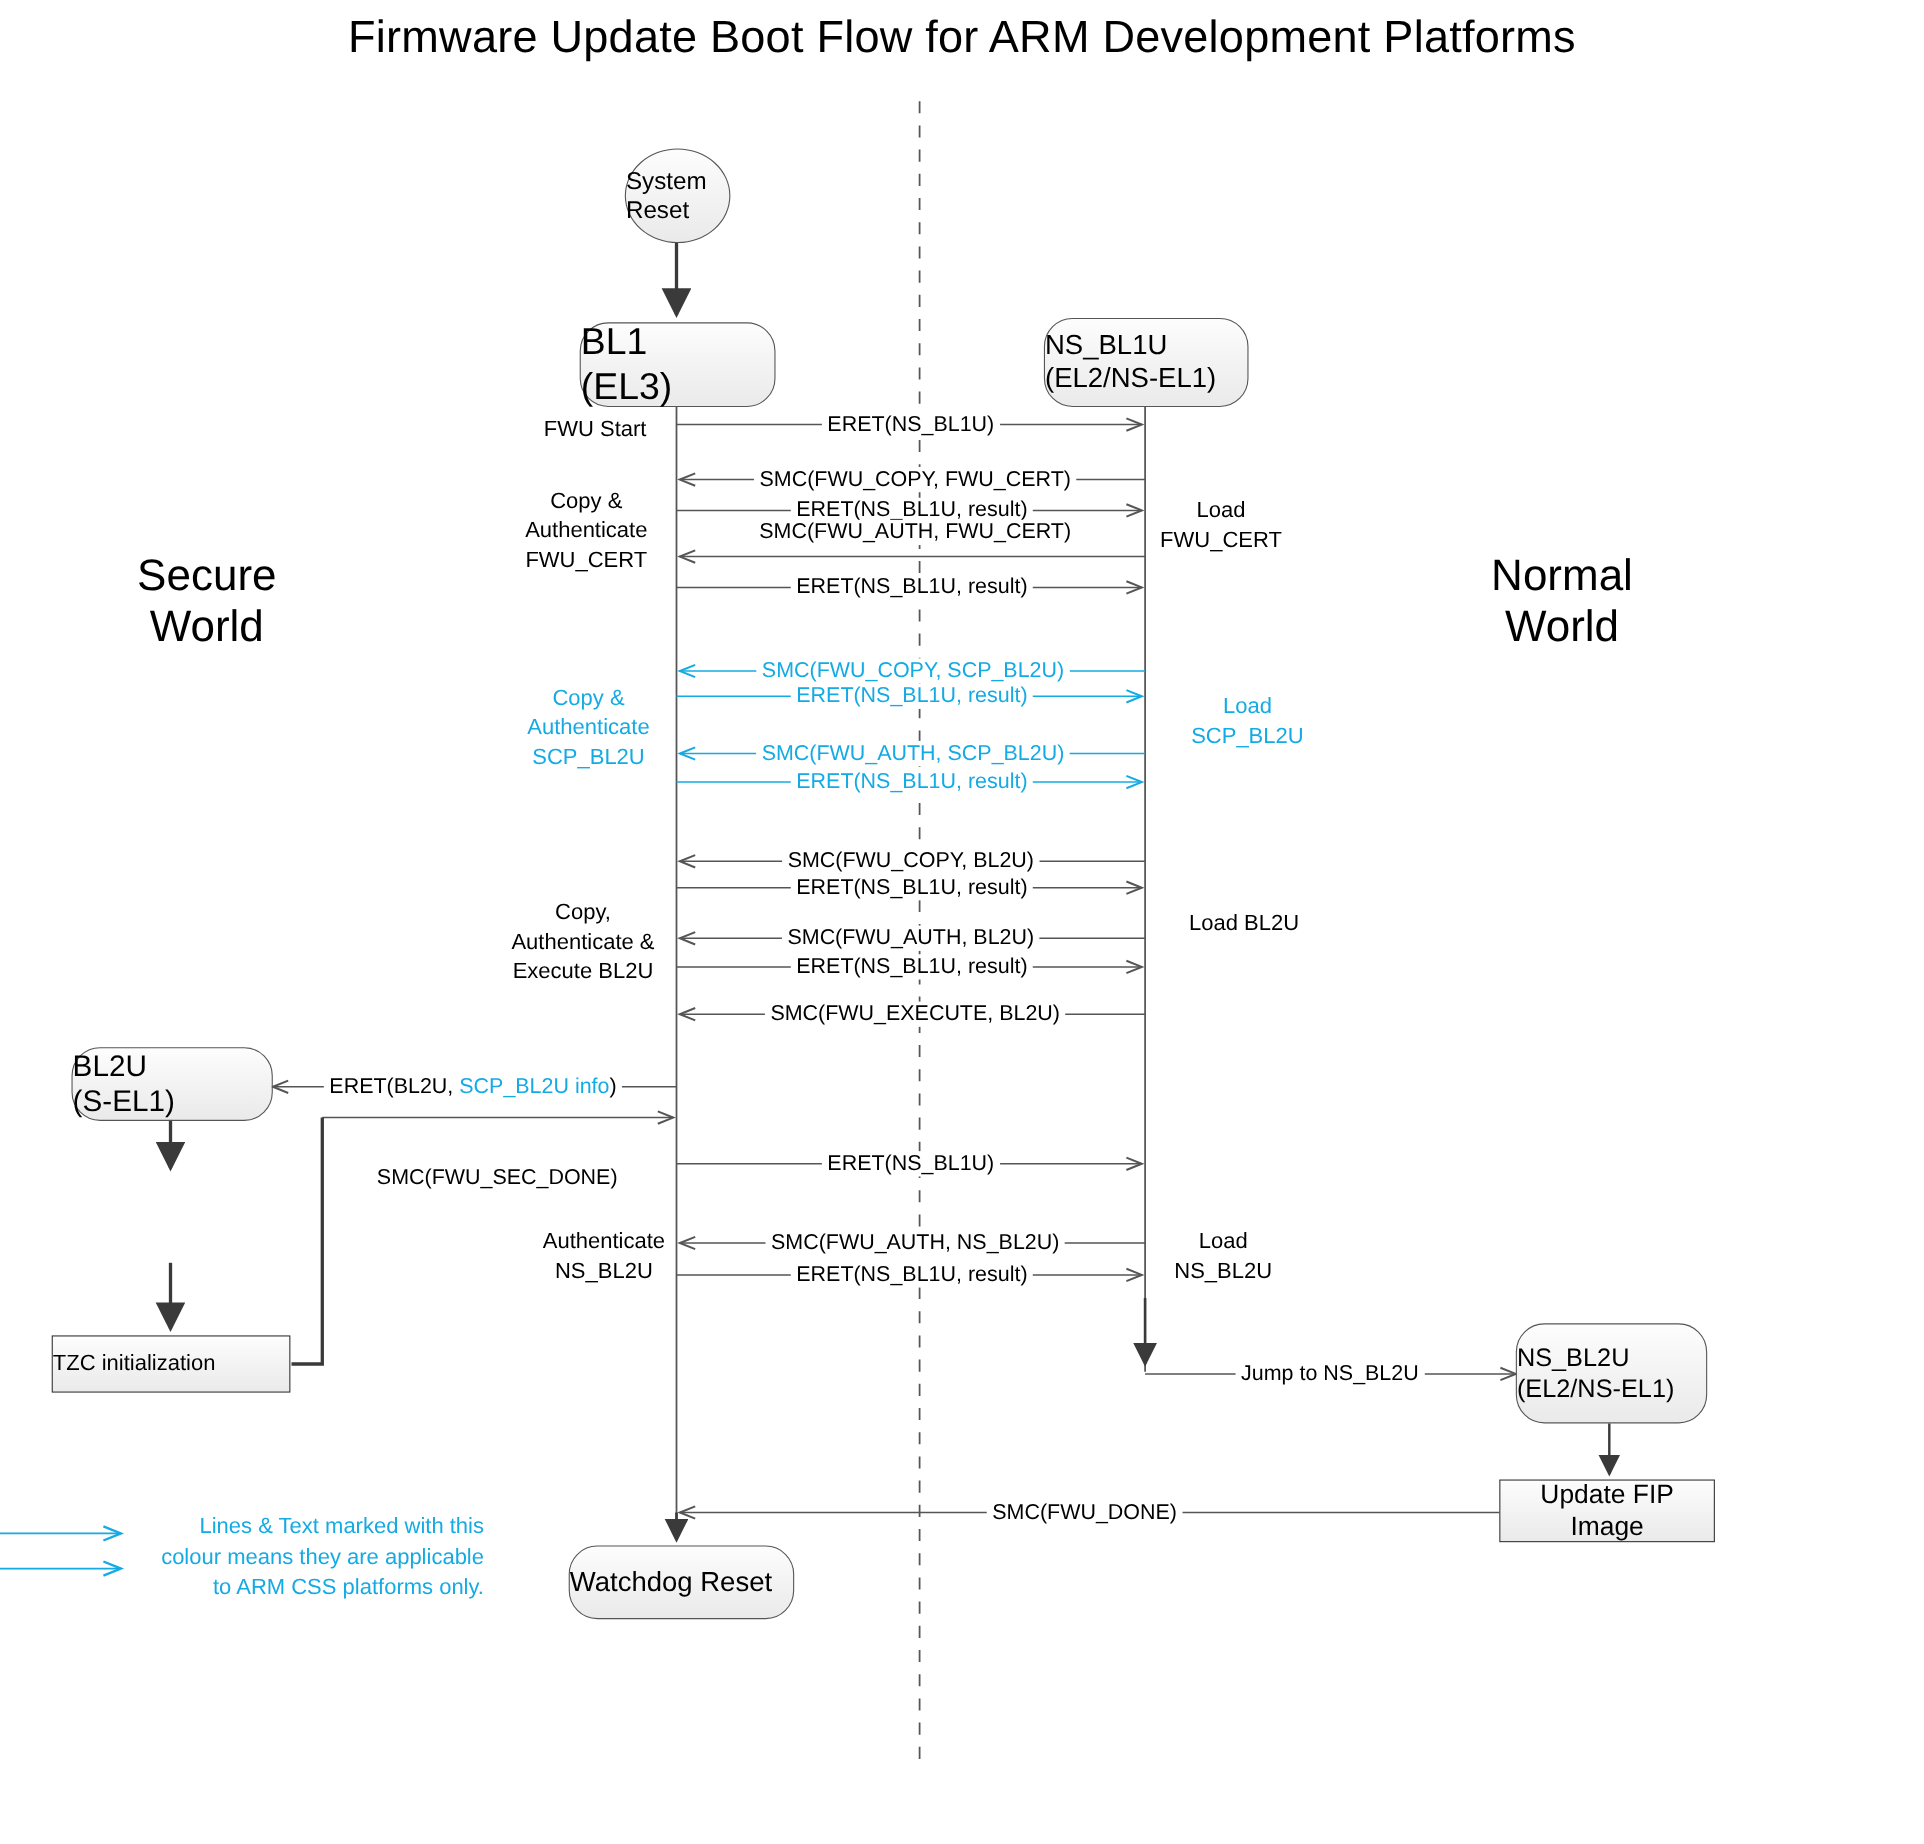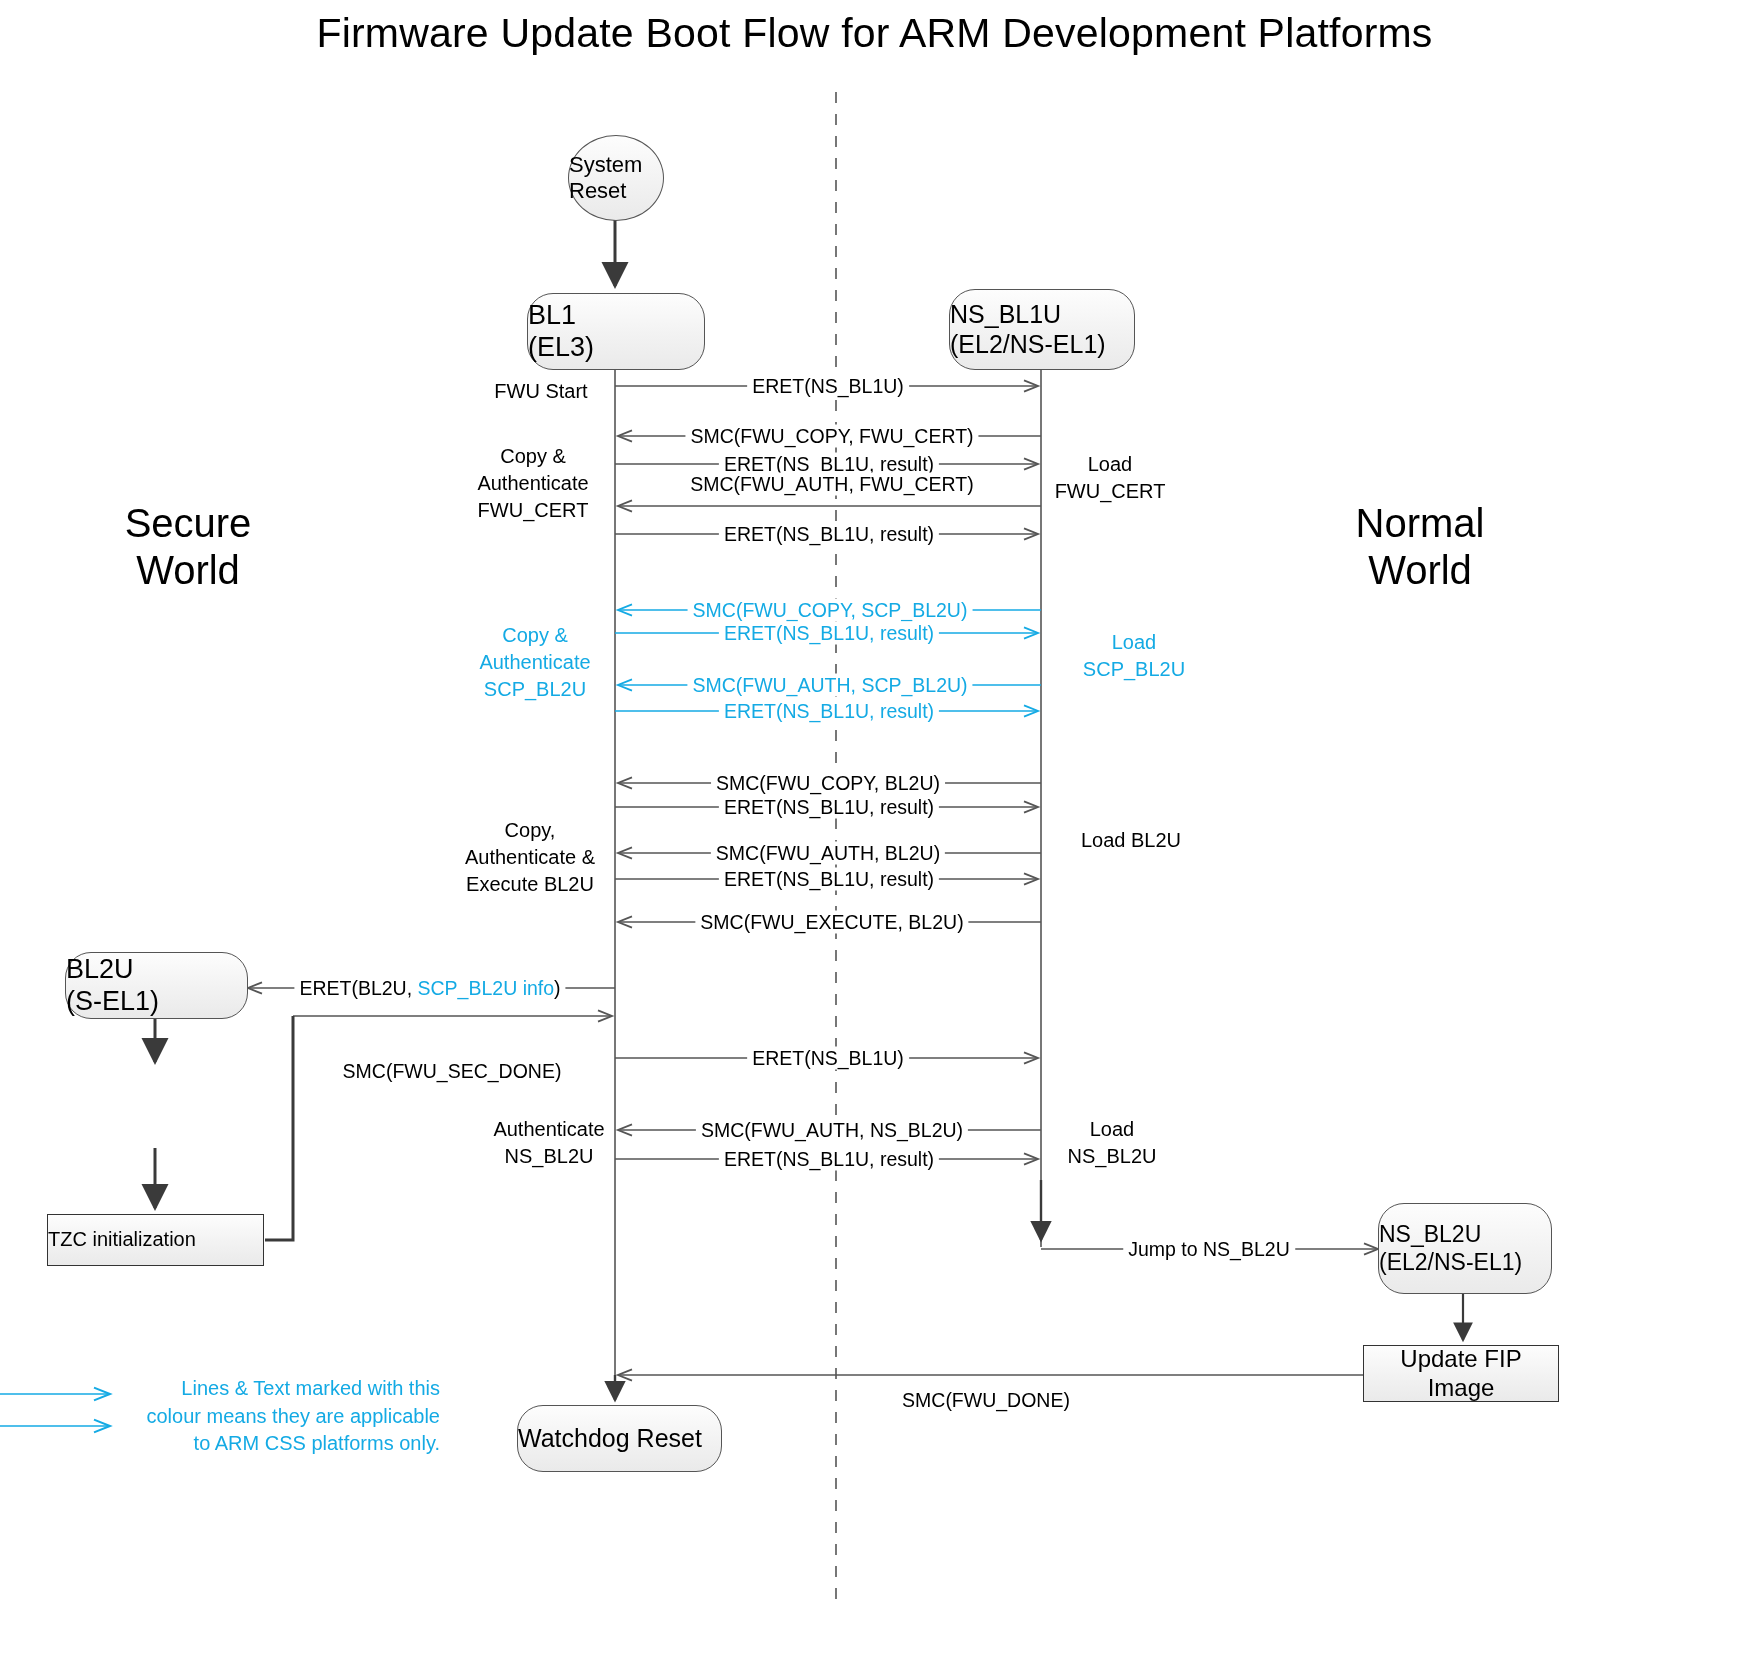--- a/index.html
+++ b/index.html
@@ -163,21 +163,21 @@
 
     <line x1="0" y1="1394" x2="110" y2="1394" stroke="#14AAE4" stroke-width="1.6" marker-end="url(#oheadc)"></line>
     <line x1="0" y1="1426" x2="110" y2="1426" stroke="#14AAE4" stroke-width="1.6" marker-end="url(#oheadc)"></line>
   </svg>
 
   <div class="node ellipse" style="left:568px; top:135px; width:96px; height:86px; font-size:22px;">
     <span class="l1">System</span>
     <span class="l2">Reset</span>
   </div>
 
-  <div class="node stadium" style="left:527px; top:293px; width:178px; height:77px; font-size:27px;">
+  <div class="node stadium" style="left:527px; top:293px; width:178px; height:77px; font-size:34px;">
     <span class="l1">BL1</span>
     <span class="l2">(EL3)</span>
   </div>
 
   <div class="node stadium" style="left:949px; top:289px; width:186px; height:81px; font-size:25px;">
     <span class="l1">NS_BL1U</span>
     <span class="l2">(EL2/NS-EL1)</span>
   </div>
 
   <div class="node stadium" style="left:65px; top:952px; width:183px; height:67px; font-size:27px;">
@@ -229,21 +229,21 @@
   <div class="msg" style="left:829px; top:879px;">ERET(NS_BL1U, result)</div>
   <div class="msg" style="left:832px; top:922px;">SMC(FWU_EXECUTE, BL2U)</div>
 
   <div class="msg" style="left:430px; top:988px;"><span>ERET(BL2U, </span><span class="cy">SCP_BL2U info</span><span>)</span></div>
 
   <div class="msg" style="left:452px; top:1071px;">SMC(FWU_SEC_DONE)</div>
   <div class="msg" style="left:828px; top:1058px;">ERET(NS_BL1U)</div>
   <div class="msg" style="left:832px; top:1130px;">SMC(FWU_AUTH, NS_BL2U)</div>
   <div class="msg" style="left:829px; top:1159px;">ERET(NS_BL1U, result)</div>
   <div class="msg" style="left:1209px; top:1249px;">Jump to NS_BL2U</div>
-  <div class="msg" style="left:986px; top:1375px;margin-top:25px;">SMC(FWU_DONE)</div>
+  <div class="msg" style="left:986px; top:1375px;">SMC(FWU_DONE)</div>
 
   <div class="sidelabel" style="left:541px; top:391px;">FWU Start</div>
   <div class="sidelabel multi" style="left:533px; top:483px; white-space:pre-line;">Copy &amp;
 Authenticate
 FWU_CERT</div>
   <div class="sidelabel multi cyan" style="left:535px; top:662px; white-space:pre-line;">Copy &amp;
 Authenticate
 SCP_BL2U</div>
   <div class="sidelabel multi" style="left:530px; top:857px; white-space:pre-line;">Copy,
 Authenticate &amp;

